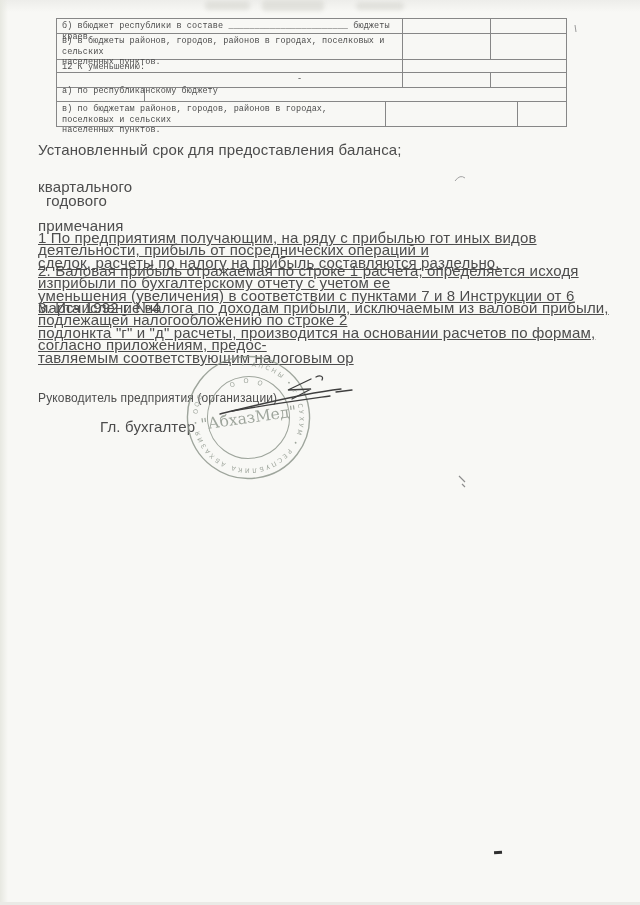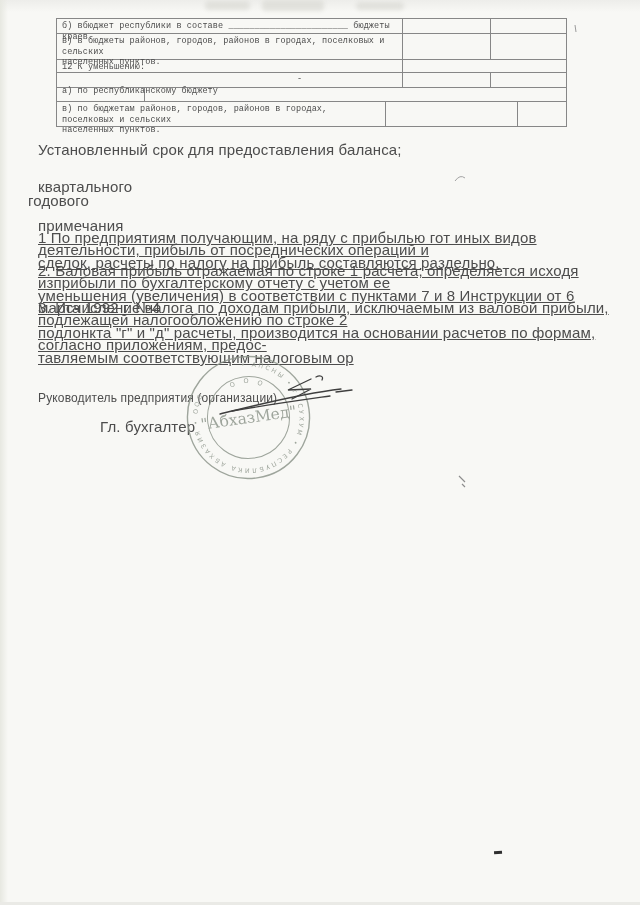--- a/index.html
+++ b/index.html
@@ -92,21 +92,21 @@
     <div class="t-row h6">
       <div class="t-c1">в) по бюджетам районов, городов, районов в городах, поселковых и сельских
 населенных пунктов.</div>
       <div class="t-c2"></div>
       <div class="t-c3"></div>
     </div>
   </div>
 
   <div class="line" style="left:38px;top:141px;">Установленный срок для предоставления баланса;</div>
   <div class="line" style="left:38px;top:178px;">квартального</div>
-  <div class="line" style="left:28px;top:192px;">годового</div>
+  <div class="line" style="left:46px;top:192px;">годового</div>
   <div class="line" style="left:38px;top:217px;">примечания</div>
   <div class="line note" style="left:38px;top:232px;">1 По предприятиям получающим, на ряду с прибылью гот иных видов деятельности, прибыль от посреднических операций и
 сделок, расчеты по налогу на прибыль составляются раздельно.</div>
   <div class="line note" style="left:38px;top:265px;">2. Валовая прибыль отражаемая по строке 1 расчета; определяется исходя изприбыли по бухгалтерскому отчету с учетом ее
 уменьшения (увеличения) в соответствии с пунктами 7 и 8 Инструкции от 6 марта 1992 г. №4</div>
   <div class="line note" style="left:38px;top:302px;">3. Исчисление налога по доходам прибыли, исключаемым из валовой прибыли, подлежащей налогообложению по строке 2
 подлонкта "г" и "д" расчеты, производится на основании расчетов по формам, согласно приложениям, предос-
 тавляемым соответствующим налоговым ор</div>
 
   <div class="line" style="left:38px;top:391px;font-size:12px;">Руководитель предприятия (организации)</div>

